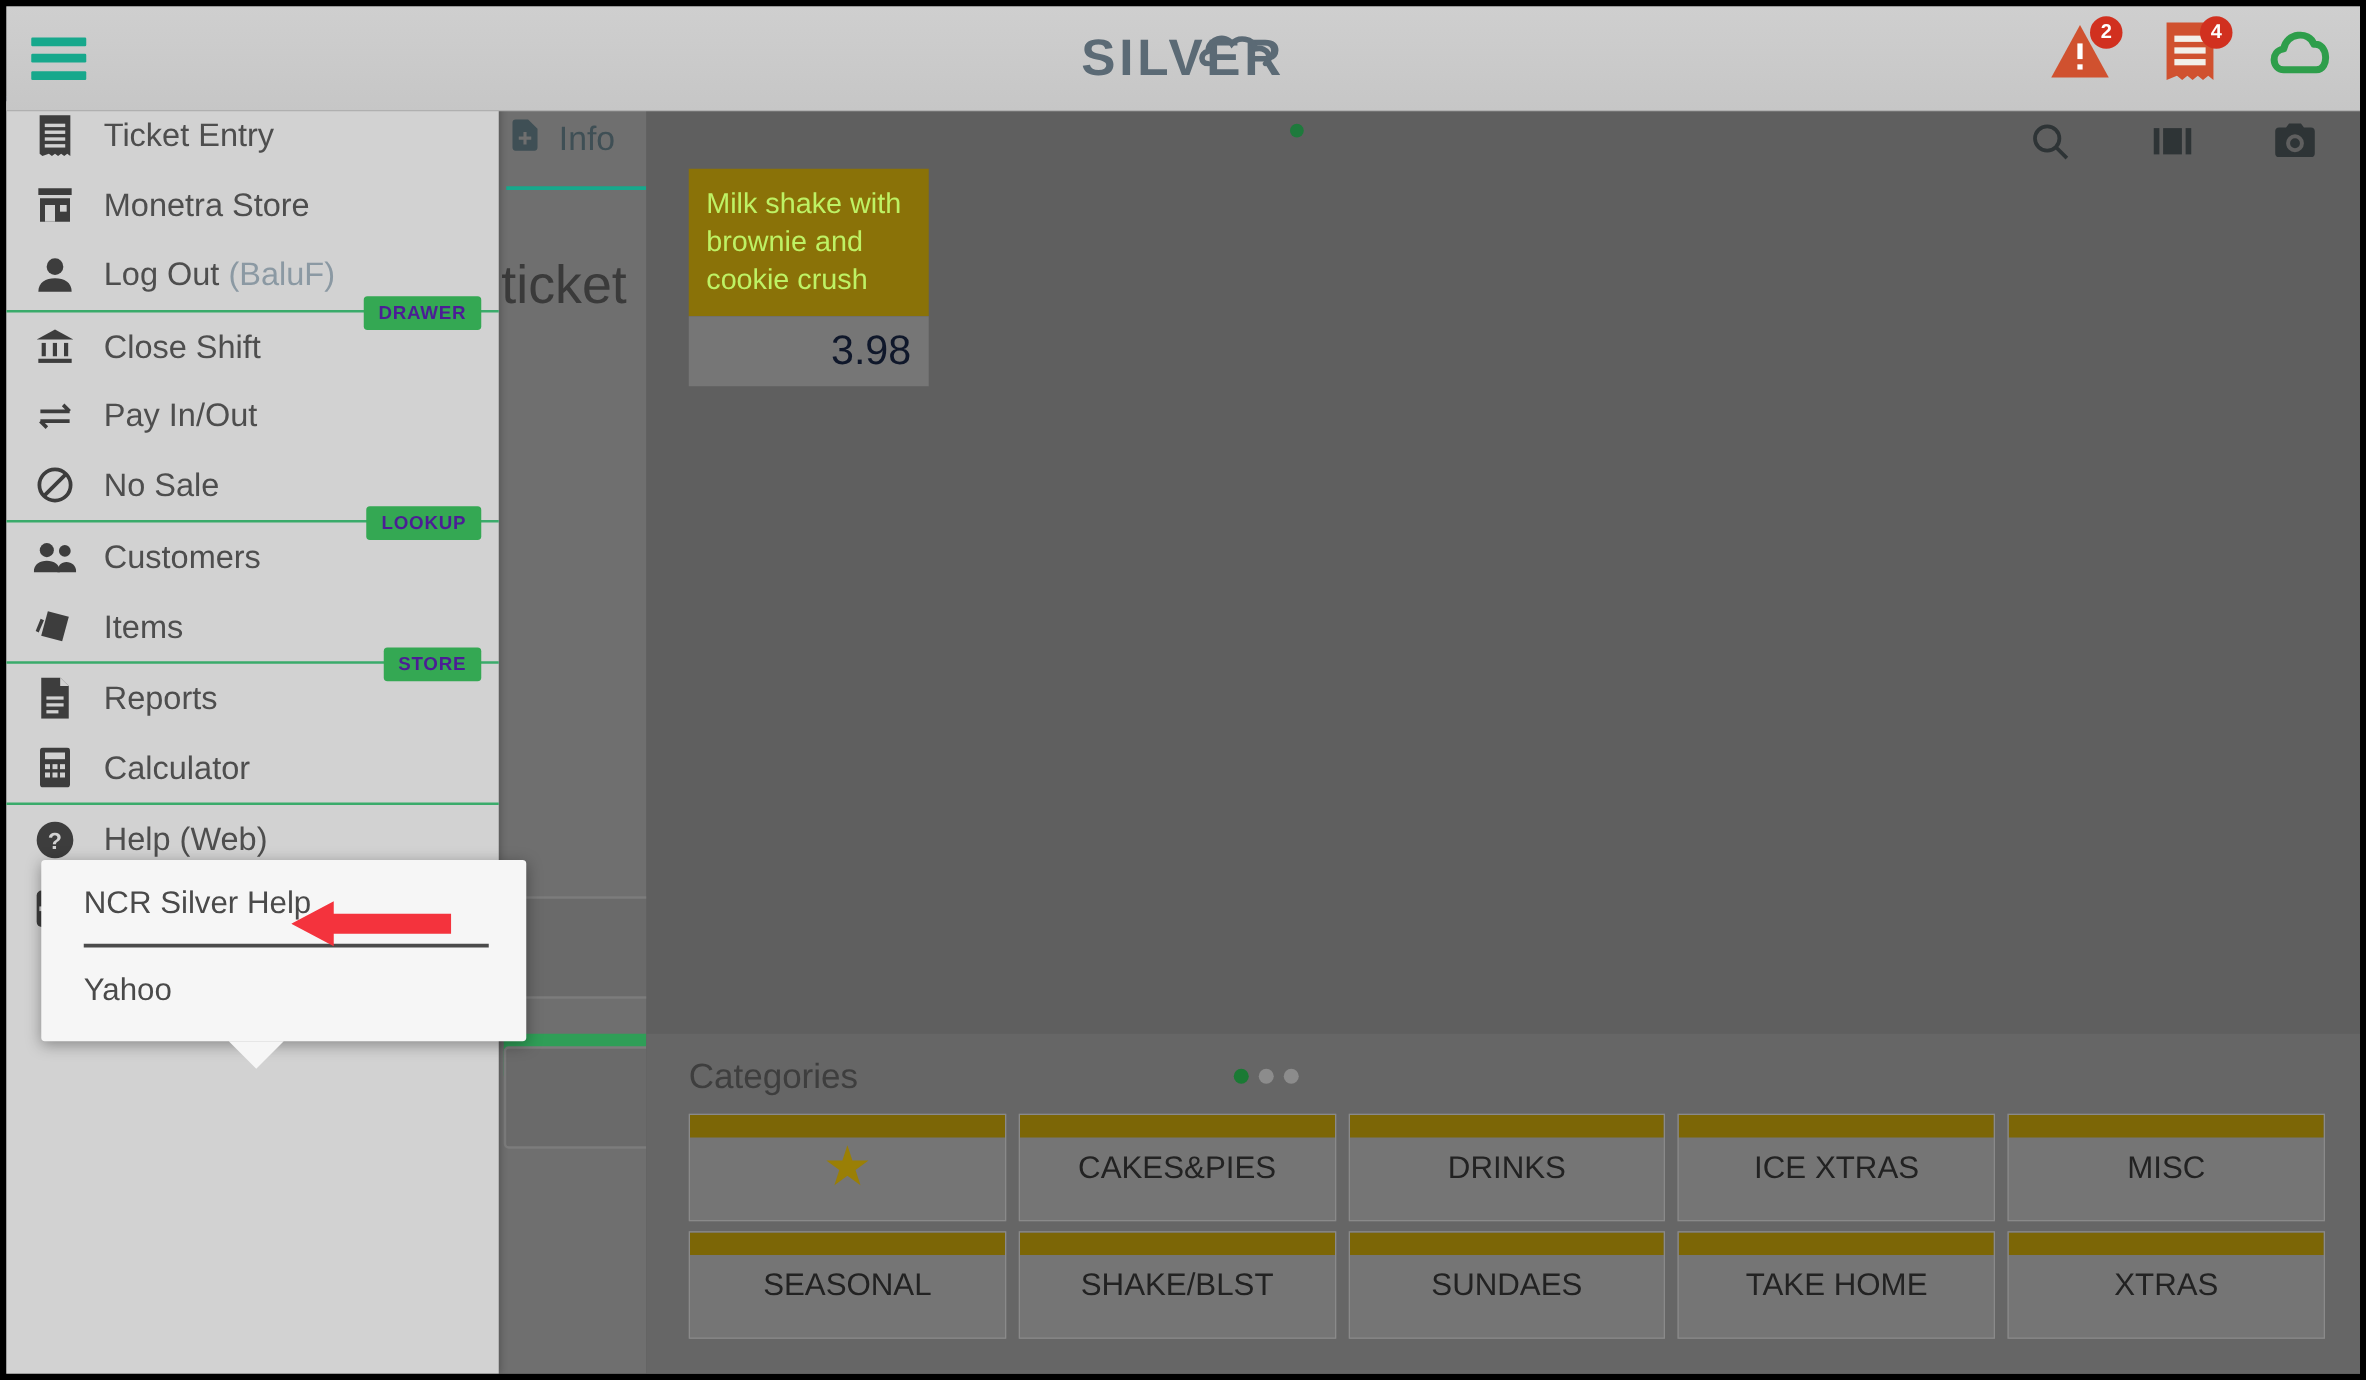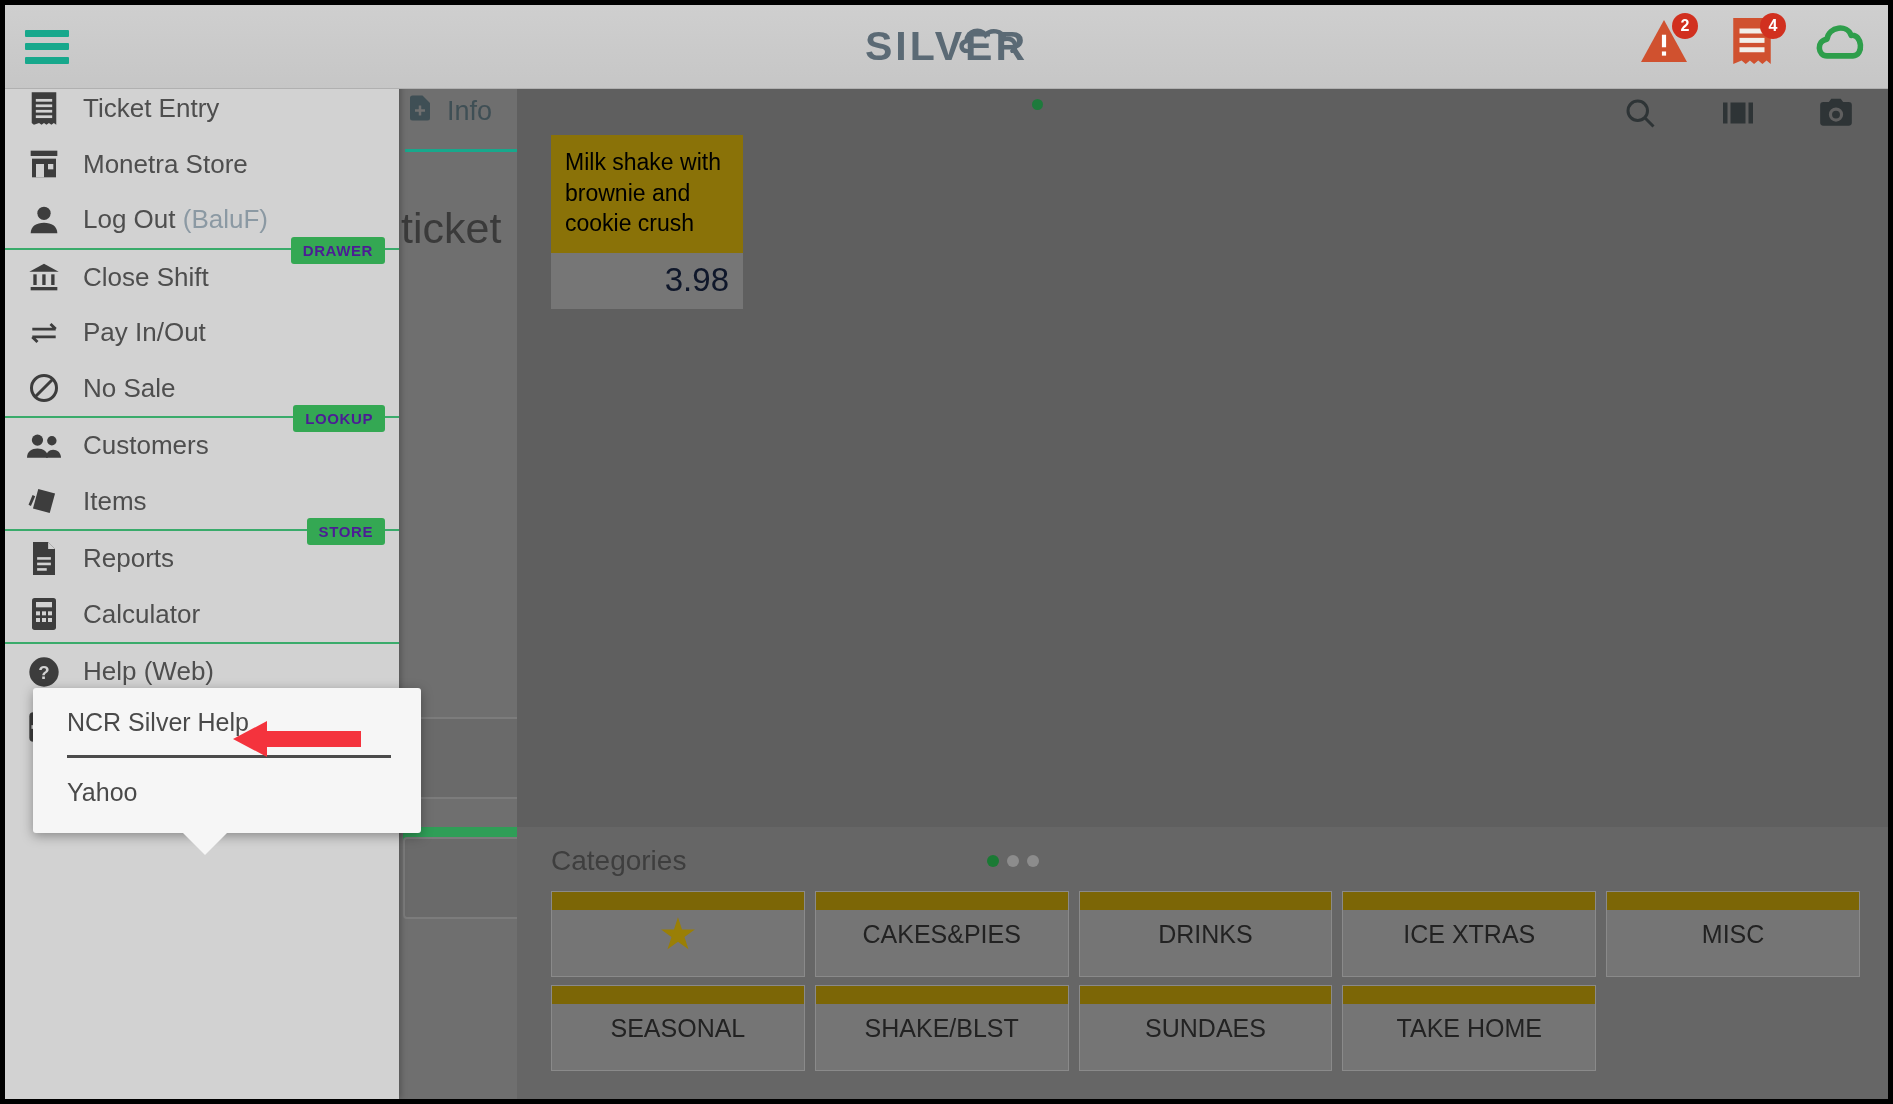--- a/index.html
+++ b/index.html
@@ -154,21 +154,21 @@
     position: absolute; top: 22px; left: 515px;
     width: 11px; height: 11px; border-radius: 50%; background: #1e7a3c;
   }
 
   .item-tile {
     position: absolute; left: 34px; top: 58px;
     width: 192px;
   }
   .item-tile .it-name {
     background: #8a7208;
-    color: #000000;
+    color: #bef264;
     font-size: 23px; line-height: 1.33;
     padding: 12px 14px 14px 14px;
     min-height: 100px;
   }
   .item-tile .it-price {
     background: #767676; color: #0f172a;
     font-size: 33px; text-align: right;
     padding: 8px 14px 10px 0;
   }
 
@@ -288,20 +288,23 @@
           </div>
           <div class="cat-btn">
             <span>SHAKE/BLST</span>
           </div>
           <div class="cat-btn">
             <span>SUNDAES</span>
           </div>
           <div class="cat-btn">
             <span>TAKE HOME</span>
           </div>
+          <div class="cat-btn">
+            <span>XTRAS</span>
+          </div>
         </div>
     </div>
   </div>
 
   <div class="topbar">
     <div class="hamburger">
       <span></span>
         <span></span>
         <span></span>
     </div>

